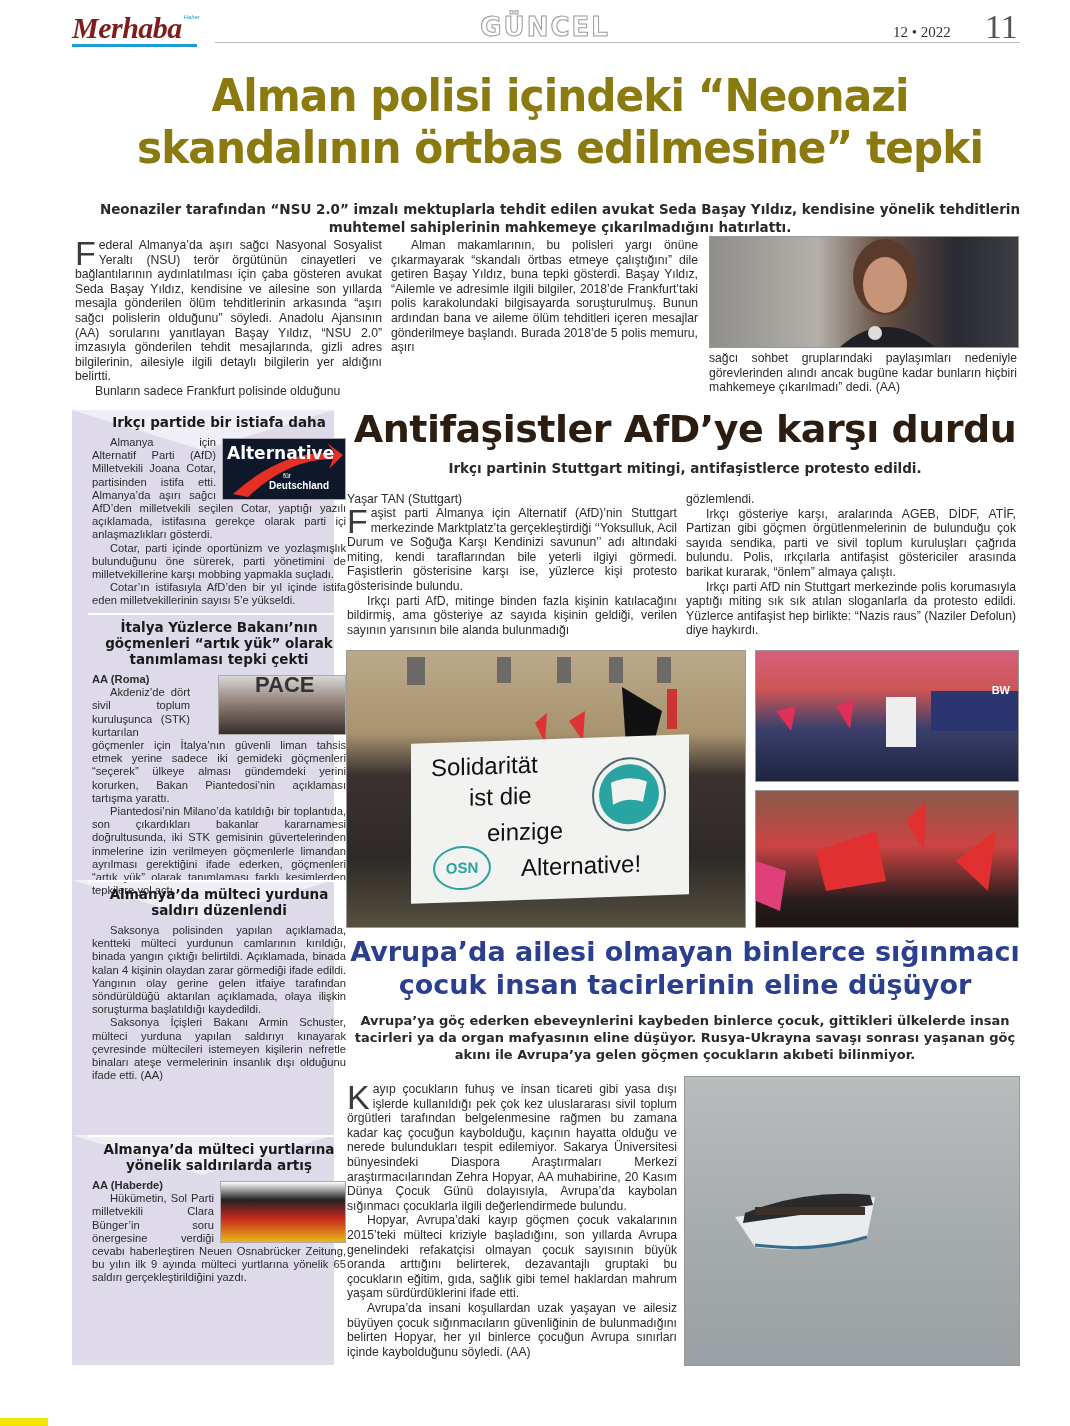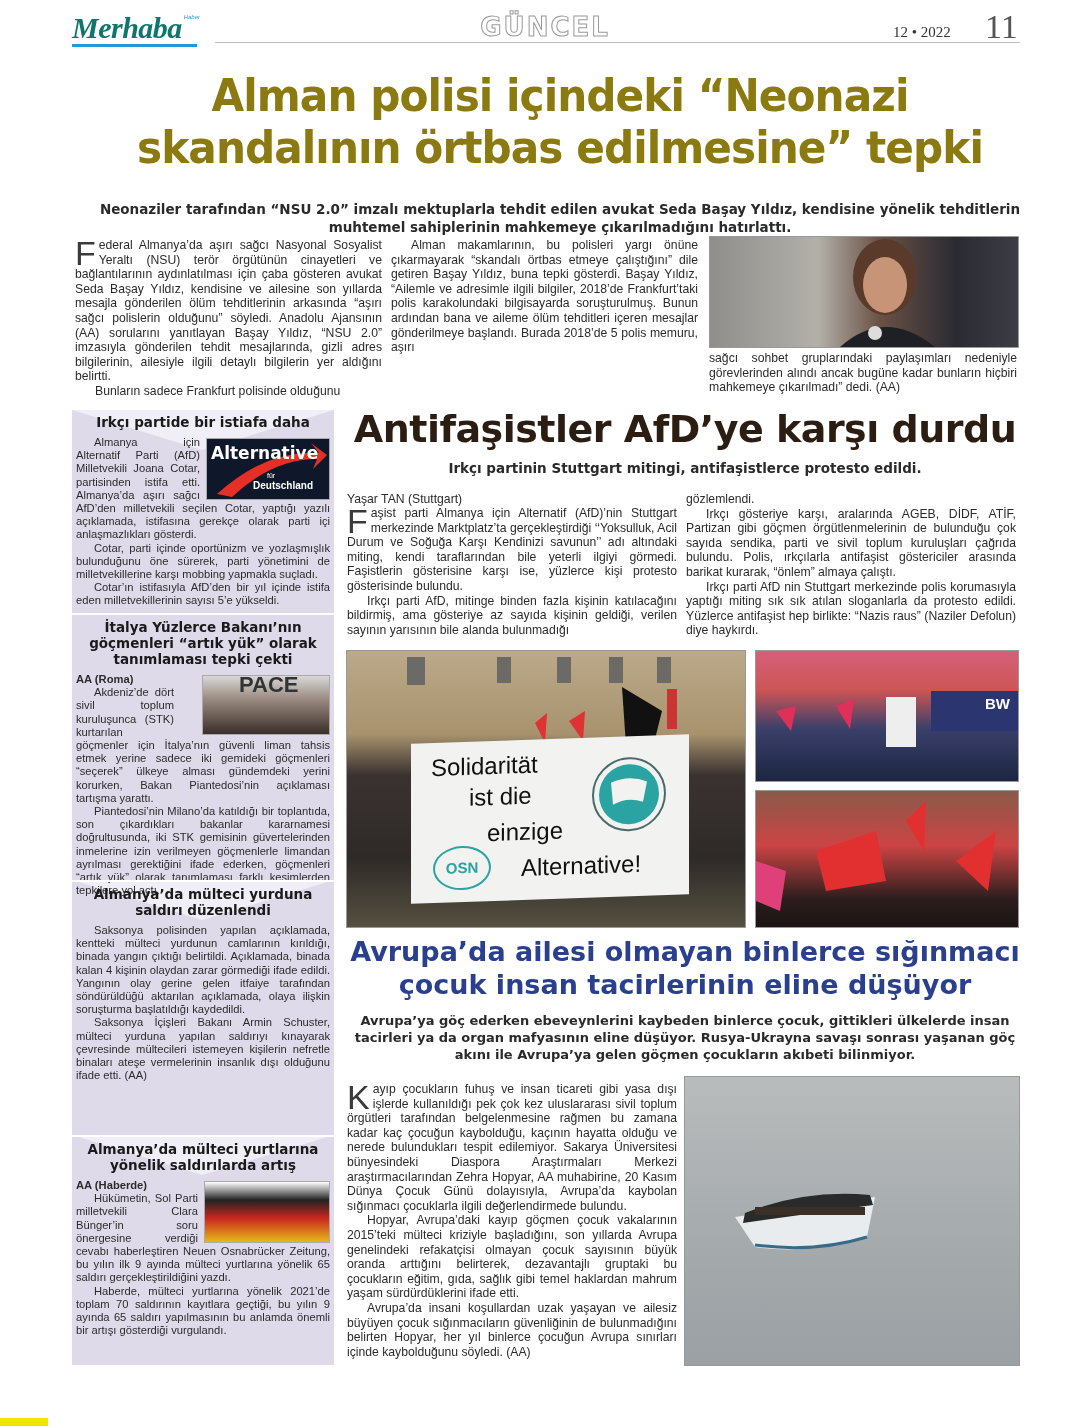--- a/index.html
+++ b/index.html
@@ -1,39 +1,39 @@
 <!DOCTYPE html>
 <html><head>
 <meta charset="utf-8">
 <style>
   html, body { margin: 0; padding: 0; background: #ffffff; }
   body { width: 1070px; height: 1426px; position: relative; overflow: hidden; font-family: "Liberation Sans", sans-serif; color: #1a1a1a; }
   .abs { position: absolute; }
   .masthead-logo { left: 72px; top: 14px; width: 130px; height: 32px; }
-  .logo-text { font-family: "Liberation Serif", serif; font-style: italic; font-weight: bold; font-size: 30px; color: #0f766e; line-height: 28px; letter-spacing: -0.5px; }
+  .logo-text { font-family: "Liberation Serif", serif; font-style: italic; font-weight: bold; font-size: 30px; color: #7f1d1d; line-height: 28px; letter-spacing: -0.5px; }
   .logo-sub { position: absolute; right: 2px; top: 0; font-size: 6px; color: #1e9bd7; font-style: italic; }
   .logo-bar { height: 3px; background: #1e9bd7; margin-top: 2px; width: 125px; }
   .rule-top { left: 215px; right: 50px; top: 42px; height: 1px; background: #bdbdbd; }
   .section-name { left: 470px; top: 12px; width: 150px; text-align: center; font-size: 26px; font-weight: bold; color: #ffffff; -webkit-text-stroke: 1px #9a9a9a; letter-spacing: 2px; font-family: "DejaVu Sans", sans-serif; }
   .issue-date { left: 893px; top: 24px; font-family: "Liberation Serif", serif; font-size: 15px; color: #333; }
   .page-num { left: 985px; top: 8px; font-family: "Liberation Serif", serif; font-size: 34px; color: #555; }
 
   .main-title { left: 60px; top: 70px; width: 1000px; text-align: center; font-family: "DejaVu Sans", sans-serif; font-weight: bold; font-size: 44px; line-height: 52px; color: #8a7a10; letter-spacing: -1px; transform: scaleX(0.96); }
   .lead { left: 80px; top: 200px; width: 960px; text-align: center; font-family: "DejaVu Sans", sans-serif; font-weight: bold; font-size: 13.5px; line-height: 18px; color: #2a2a2a; }
 
   .col-text { font-size: 12.2px; line-height: 14.6px; text-align: justify; color: #2b2b2b; }
   .col-text p { margin: 0; text-indent: 20px; }
   .col-text p.first { text-indent: 0; }
   .dropcap { float: left; font-size: 34px; line-height: 26px; margin: 2px 3px 0 0; color: #3a3a3a; font-family: "Liberation Sans", sans-serif; }
 
   .photo { background: #777; border: 1px solid #999; overflow: hidden; }
 
   
   .sidebar { left: 72px; top: 410px; width: 262px; height: 955px; background: #dedaea; }
-  .side-box { position: absolute; left: 0; width: 262px; }
+  .side-box { position: absolute; left: 16px; width: 262px; }
   .side-title { font-family: "DejaVu Sans", sans-serif; font-weight: bold; font-size: 13.5px; line-height: 16px; text-align: center; color: #1a1a1a; padding: 4px 4px 6px; }
   .side-body { font-size: 11.2px; line-height: 13.2px; text-align: justify; padding: 0 4px; color: #2b2b2b; }
   .side-body p { margin: 0; text-indent: 18px; }
   .side-body .dateline { font-weight: bold; text-indent: 0; }
   .side-img { float: right; margin: 2px 0 2px 6px; border: 1px solid #aaa; }
 
   .h2 { font-family: "DejaVu Sans", sans-serif; font-weight: bold; }
   .afd-title { left: 345px; top: 406px; width: 680px; text-align: center; font-size: 38px; line-height: 46px; color: #2b1d12; letter-spacing: -0.5px; }
   .afd-sub { left: 345px; top: 460px; width: 680px; text-align: center; font-size: 13.5px; color: #2a2a2a; }
   .byline { left: 347px; top: 492px; font-size: 12.2px; color: #2b2b2b; }
@@ -122,21 +122,20 @@
       <p>Saksonya İçişleri Bakanı Armin Schuster, mülteci yurduna yapılan saldırıyı kınayarak çevresinde mültecileri istemeyen kişilerin nefretle binaları ateşe vermelerinin insanlık dışı olduğunu ifade etti. (AA)</p>
     </div>
   </div>
 
   <div class="side-box" style="top:725px; border-top:2px solid #fff;">
     <div class="side-title">Almanya’da mülteci yurtlarına yönelik saldırılarda artış</div>
     <div class="side-body">
       <div class="side-img" style="width:124px; height:60px; background:linear-gradient(180deg,#ffffff 0%,#222 30%,#c8261e 60%,#e8b818 100%);"></div>
       <p class="dateline">AA (Haberde)</p>
       <p>Hükümetin, Sol Parti milletvekili Clara Bünger’in soru önergesine verdiği cevabı haberleştiren Neuen Osnabrücker Zeitung, bu yılın ilk 9 ayında mülteci yurtlarına yönelik 65 saldırı gerçekleştirildiğini yazdı.</p>
-      <p>Haberde, mülteci yurtlarına yönelik 2021’de toplam 70 saldırının kayıtlara geçtiği, bu yılın 9 ayında 65 saldırı yapılmasının bu anlamda önemli bir artışı gösterdiği vurgulandı.</p>
     </div>
   </div>
 </div>
 
 <div class="abs h2 afd-title">Antifaşistler AfD’ye karşı durdu</div>
 <div class="abs h2 afd-sub">Irkçı partinin Stuttgart mitingi, antifaşistlerce protesto edildi.</div>
 <div class="abs byline">Yaşar TAN (Stuttgart)</div>
 
 <div class="abs col-text" style="left:347px; top:506px; width:330px;">
   <p class="first"><span class="dropcap">F</span><span>aşist parti Almanya için Alternatif (AfD)’nin Stuttgart merkezinde Marktplatz’ta gerçekleştirdiği ‘‘Yoksulluk, Acil Durum ve Soğuğa Karşı Kendinizi savunun’’ adı altındaki miting, kendi taraflarından bile yeterli ilgiyi görmedi. Faşistlerin gösterisine karşı ise, yüzlerce kişi protesto gösterisinde bulundu.</span></p>
@@ -174,21 +173,21 @@
   </div>
 </div>
 
 <div class="abs photo" style="left:755px; top:650px; width:262px; height:130px; background:linear-gradient(180deg,#d6607a 0%,#c55 30%,#3a3f6a 60%,#1c2540 100%);">
   <svg width="262" height="130" style="position:absolute;left:0;top:0">
     <rect x="175" y="40" width="87" height="40" fill="#2b3570"></rect>
     <rect x="130" y="46" width="30" height="50" fill="#eee"></rect>
     <polygon points="20,60 40,55 35,80" fill="#e0305a"></polygon>
     <polygon points="80,55 98,48 94,78" fill="#e0305a"></polygon>
   </svg>
-  <div style="position:absolute; right:8px; top:44px; color:#fff; font-size:15px; font-weight:bold;">BW</div>
+  <div style="position:absolute; right:8px; top:33px; color:#fff; font-size:11px; font-weight:bold;">BW</div>
 </div>
 <div class="abs photo" style="left:755px; top:790px; width:262px; height:136px; background:linear-gradient(180deg,#8a5a4a 0%,#c44 40%,#2a1d1d 80%,#1c1414 100%);">
   <svg width="262" height="136" style="position:absolute;left:0;top:0">
     <polygon points="60,60 120,40 130,90 70,100" fill="#e23030"></polygon>
     <polygon points="150,30 170,10 168,60" fill="#e23030"></polygon>
     <polygon points="200,70 240,40 232,100" fill="#e23030"></polygon>
     <polygon points="0,70 30,80 24,120 0,110" fill="#e0407a"></polygon>
   </svg>
 </div>
 

